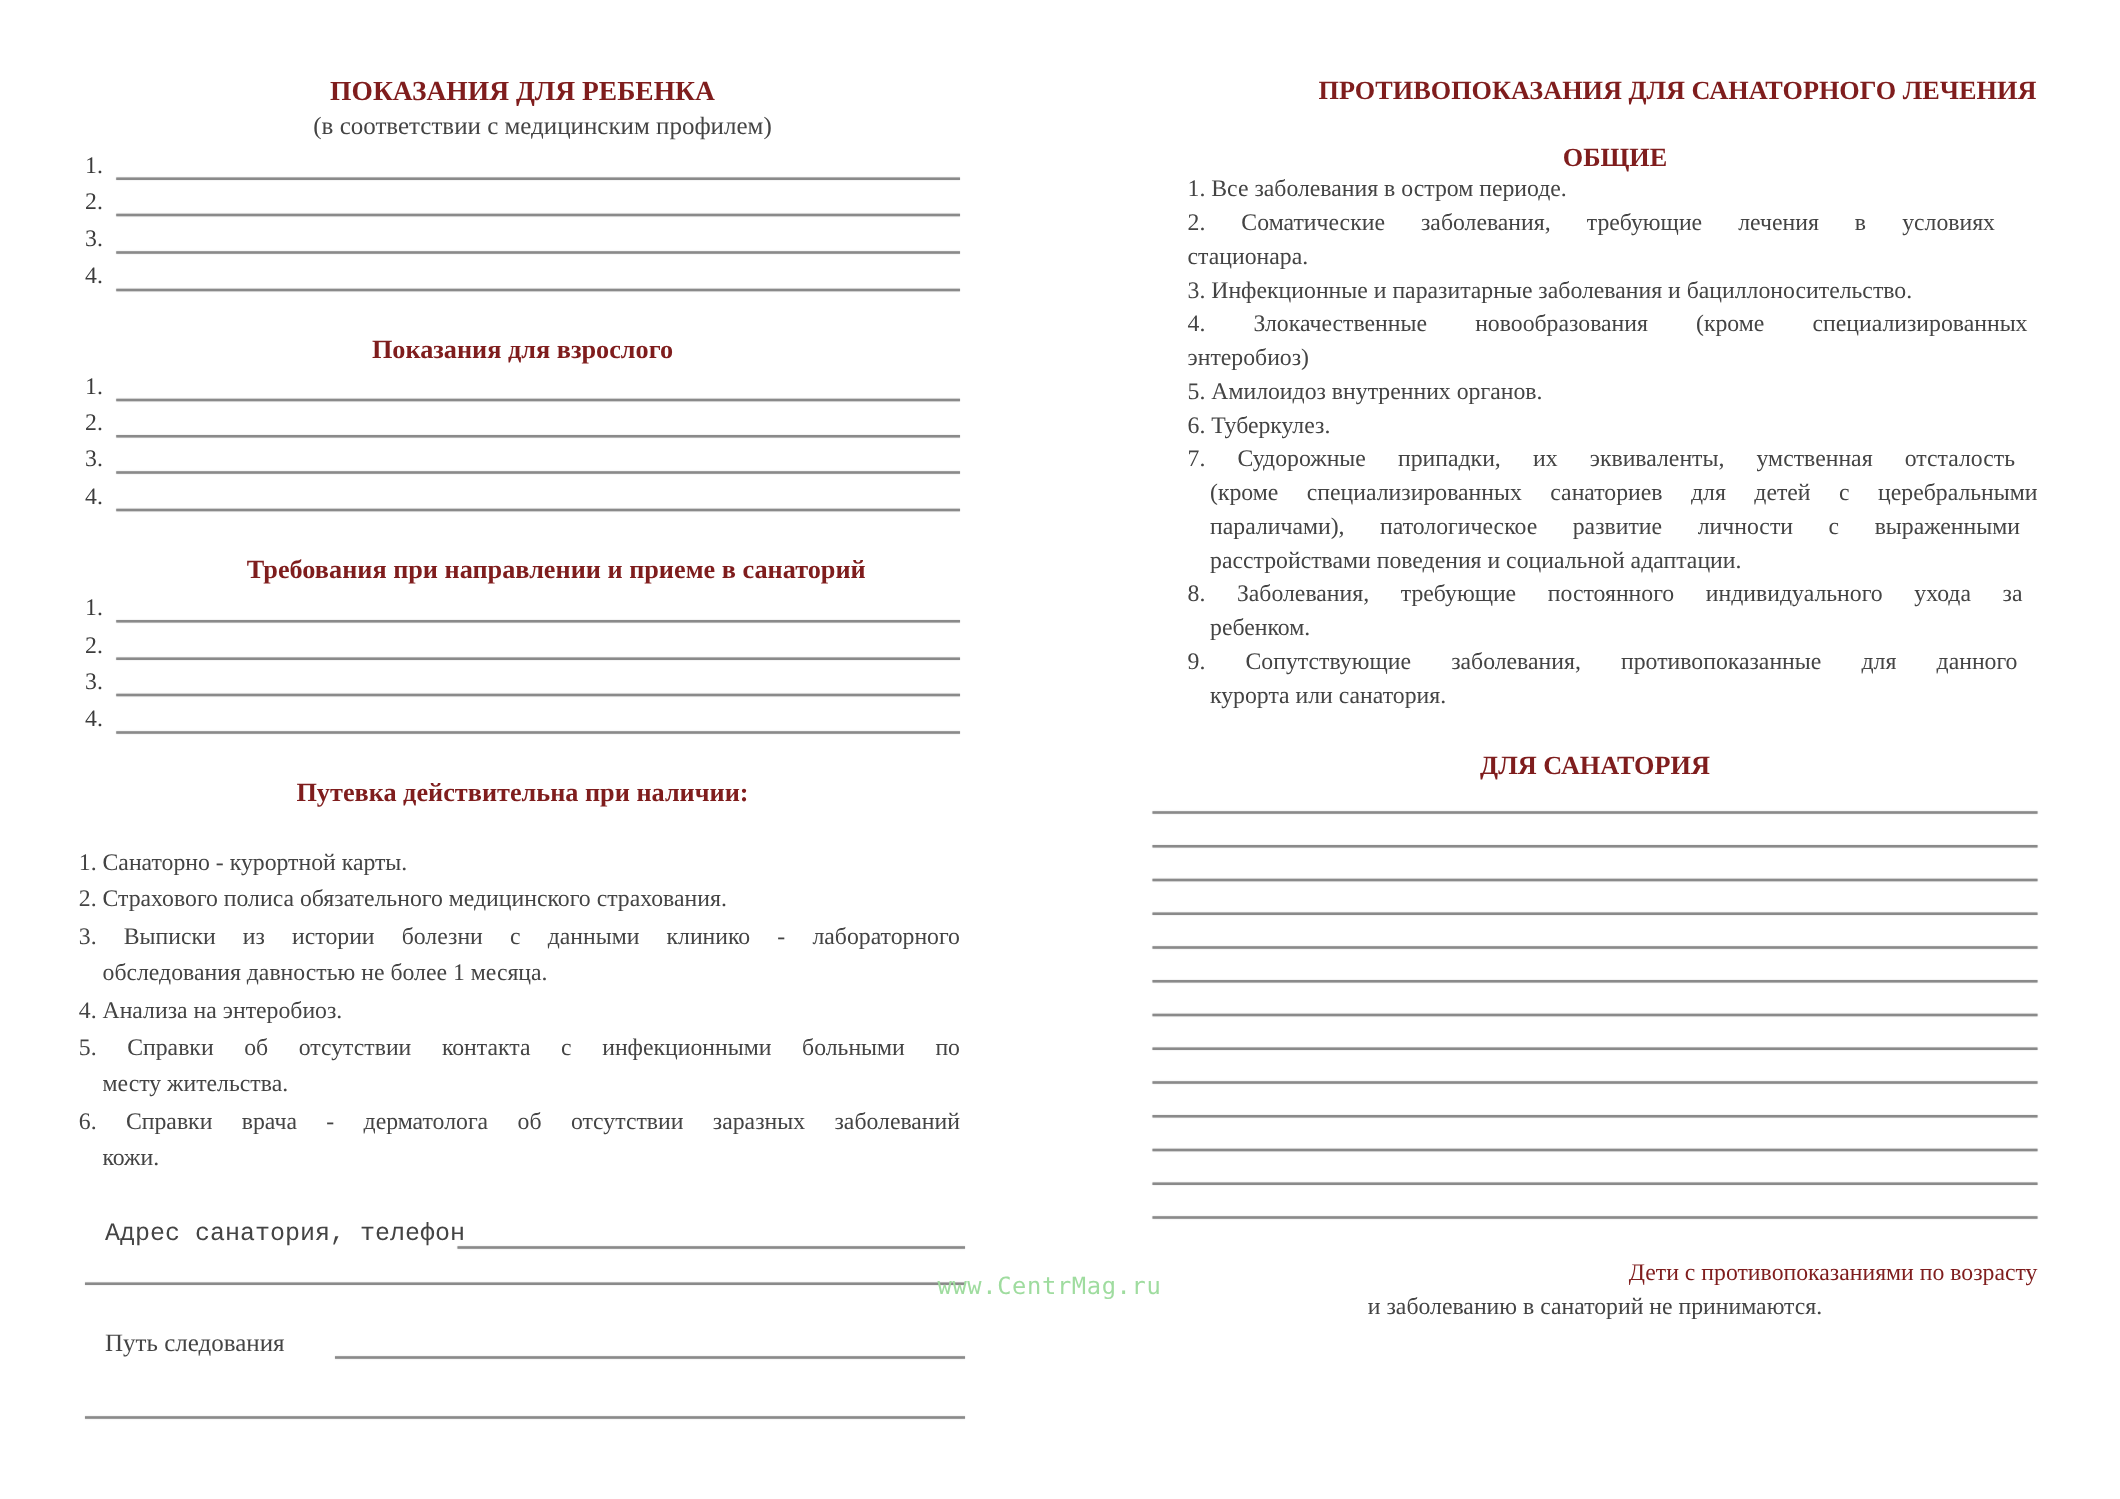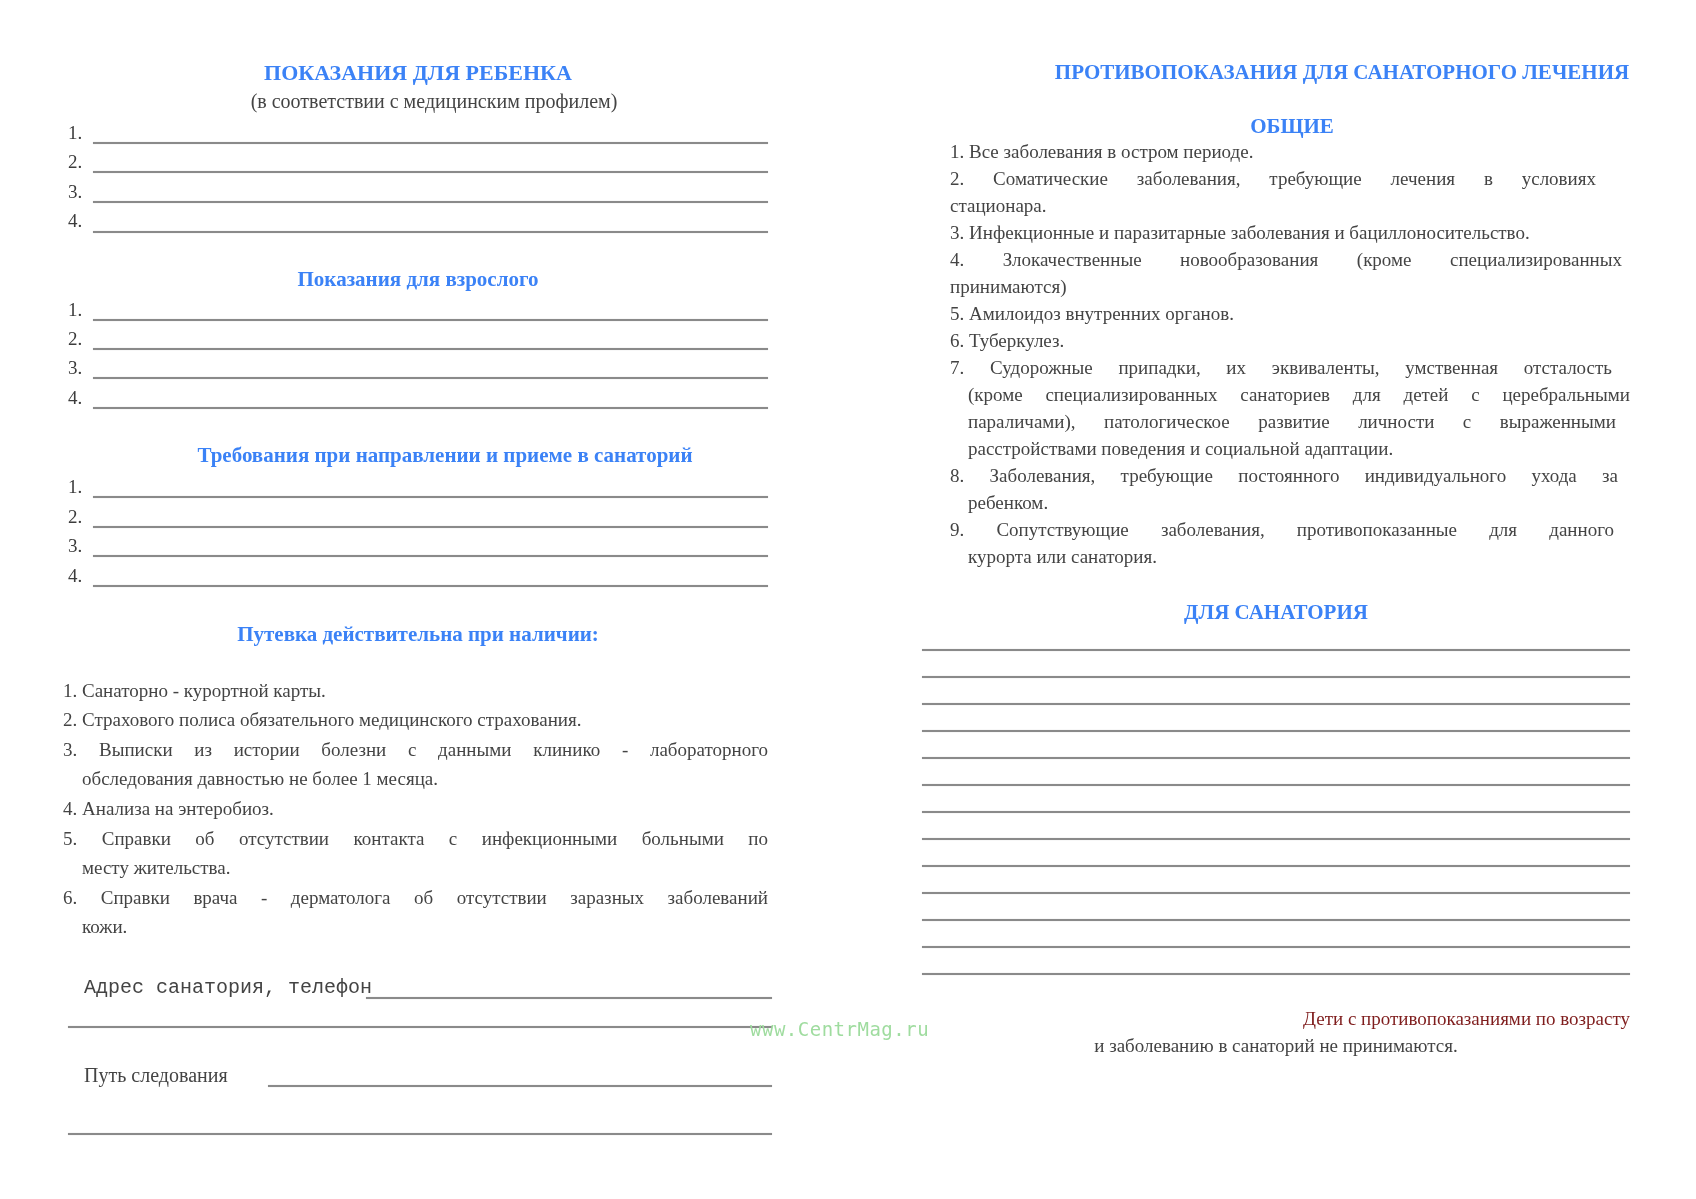--- a/index.html
+++ b/index.html
@@ -1,19 +1,19 @@
 <!DOCTYPE html>
 <html><head>
 <meta charset="utf-8">
 <style>
   html, body { margin: 0; padding: 0; background: #ffffff; }
   body { width: 1696px; height: 1199px; position: relative; overflow: hidden;
          font-family: "Liberation Serif", "DejaVu Serif", serif; color: #3a3a3a; }
   .abs { position: absolute; white-space: nowrap; }
-  .h-bold { font-weight: bold; color: #3b82f6; }
+  .h-bold { font-weight: bold; color: #7f1d1d; }
   .rule { position: absolute; height: 2px; background: #8a8a8a; box-shadow: 0 0 1px #bbb; }
   .num { position: absolute; font-size: 19px; color: #3c3c3c; }
   .item { position: absolute; font-size: 19px; color: #444; white-space: nowrap; }
   .just { text-align: justify; text-align-last: justify; white-space: normal; }
   .watermark { position: absolute; font-family: "DejaVu Sans Mono", "Liberation Mono", monospace;
                font-size: 19px; letter-spacing: 0.5px; }
 </style>
 </head>
 <body>
 
@@ -81,21 +81,21 @@
 <div>
   <div class="abs h-bold" style="left:972px; width:740px; text-align:center; top:60px; font-size:21px;">ПРОТИВОПОКАЗАНИЯ ДЛЯ САНАТОРНОГО ЛЕЧЕНИЯ</div>
   <div class="abs h-bold" style="left:922px; width:740px; text-align:center; top:114px; font-size:21px;">ОБЩИЕ</div>
 
   <div>
     <div class="item" style="left:950px; top:141px;">1. Все заболевания в остром периоде.</div>
     <div class="item just" style="left:950px; width:646px; top:168px;">2. Соматические   заболевания,   требующие   лечения   в  условиях</div>
     <div class="item" style="left:950px; top:195px;">стационара.</div>
     <div class="item" style="left:950px; top:222px;">3. Инфекционные и паразитарные заболевания и бациллоносительство.</div>
     <div class="item just" style="left:950px; width:672px; top:249px;">4. Злокачественные   новообразования   (кроме   специализированных</div>
-    <div class="item" style="left:950px; top:276px;">принимаются)</div>
+    <div class="item" style="left:950px; top:276px;">энтеробиоз)</div>
     <div class="item" style="left:950px; top:303px;">5. Амилоидоз внутренних органов.</div>
     <div class="item" style="left:950px; top:330px;">6. Туберкулез.</div>
     <div class="item just" style="left:950px; width:662px; top:357px;">7. Судорожные  припадки,  их  эквиваленты,  умственная  отсталость</div>
     <div class="item just" style="left:968px; width:662px; top:384px;">(кроме  специализированных санаториев для детей с церебральными</div>
     <div class="item just" style="left:968px; width:648px; top:411px;">параличами),  патологическое развитие  личности  с  выраженными</div>
     <div class="item" style="left:968px; top:438px;">расстройствами поведения и социальной адаптации.</div>
     <div class="item just" style="left:950px; width:668px; top:465px;">8. Заболевания,  требующие постоянного  индивидуального  ухода  за</div>
     <div class="item" style="left:968px; top:492px;">ребенком.</div>
     <div class="item just" style="left:950px; width:664px; top:519px;">9. Сопутствующие  заболевания,  противопоказанные  для  данного</div>
     <div class="item" style="left:968px; top:546px;">курорта или санатория.</div>

